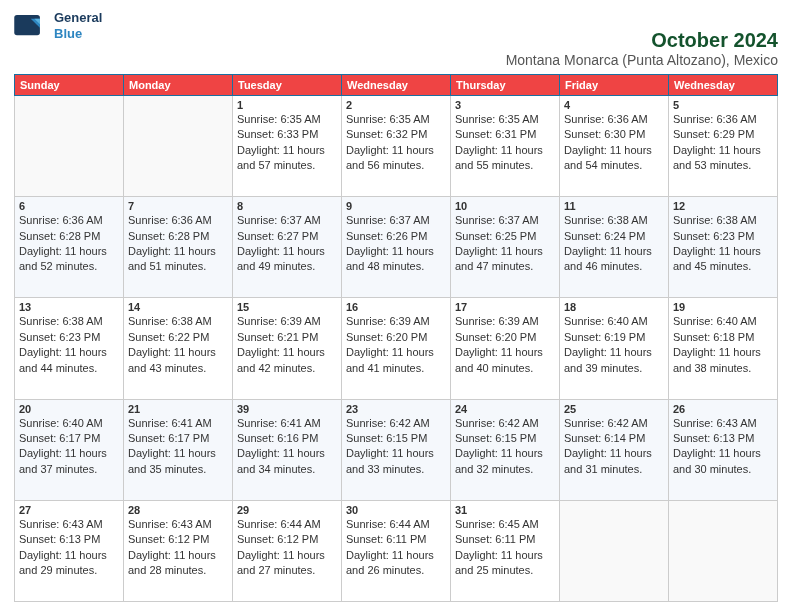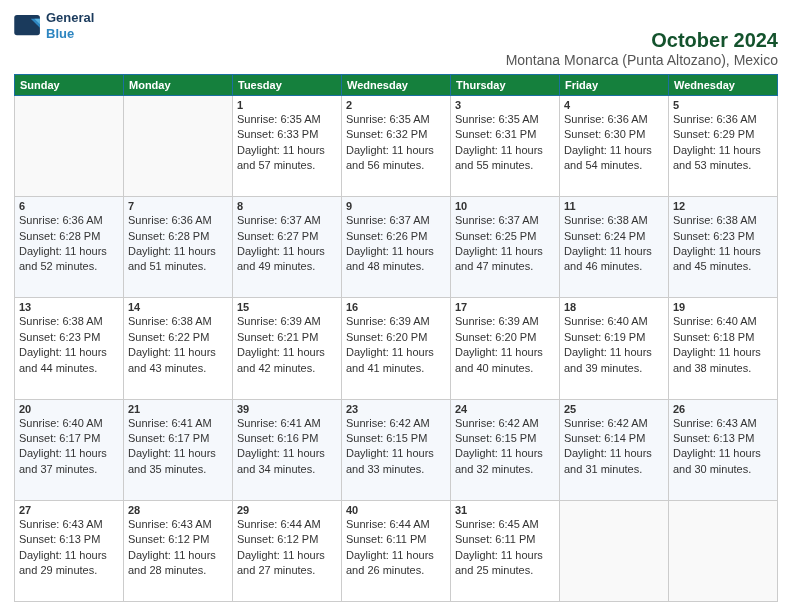--- a/index.html
+++ b/index.html
@@ -19,21 +19,21 @@
     }
     .header {
       display: flex;
       justify-content: space-between;
       align-items: flex-start;
       margin-bottom: 6px;
     }
     .logo {
       display: flex;
       align-items: center;
-      gap: 4px;
+      gap: 12px;
     }
     .logo-text {
       font-size: 13px;
       font-weight: bold;
       color: #1a3a5c;
       line-height: 1.2;
     }
     .logo-icon {
       width: 28px;
       height: 22px;
@@ -53,21 +53,21 @@
       padding-left: 23px;
     }
     .calendar {
       flex: 1;
       border: 1px solid #ccc;
       border-collapse: collapse;
       width: 100%;
       table-layout: fixed;
     }
     .calendar th {
-      background: #15803d;
+      background: #ef4444;
       color: #fff;
       text-align: left;
       padding: 4px 5px;
       font-size: 11px;
       font-weight: bold;
       border: 1px solid #1a6fa0;
     }
     .calendar td {
       vertical-align: top;
       border: 1px solid #ccc;
@@ -308,21 +308,21 @@
 Sunset: 6:12 PM
 Daylight: 11 hours and 28 minutes.</div>
           </td>
           <td>
             <span class="day-num">29</span>
             <div class="day-detail" style="white-space: pre-line;">Sunrise: 6:44 AM
 Sunset: 6:12 PM
 Daylight: 11 hours and 27 minutes.</div>
           </td>
           <td>
-            <span class="day-num">40</span>
+            <span class="day-num">30</span>
             <div class="day-detail" style="white-space: pre-line;">Sunrise: 6:44 AM
 Sunset: 6:11 PM
 Daylight: 11 hours and 26 minutes.</div>
           </td>
           <td>
             <span class="day-num">31</span>
             <div class="day-detail" style="white-space: pre-line;">Sunrise: 6:45 AM
 Sunset: 6:11 PM
 Daylight: 11 hours and 25 minutes.</div>
           </td>

